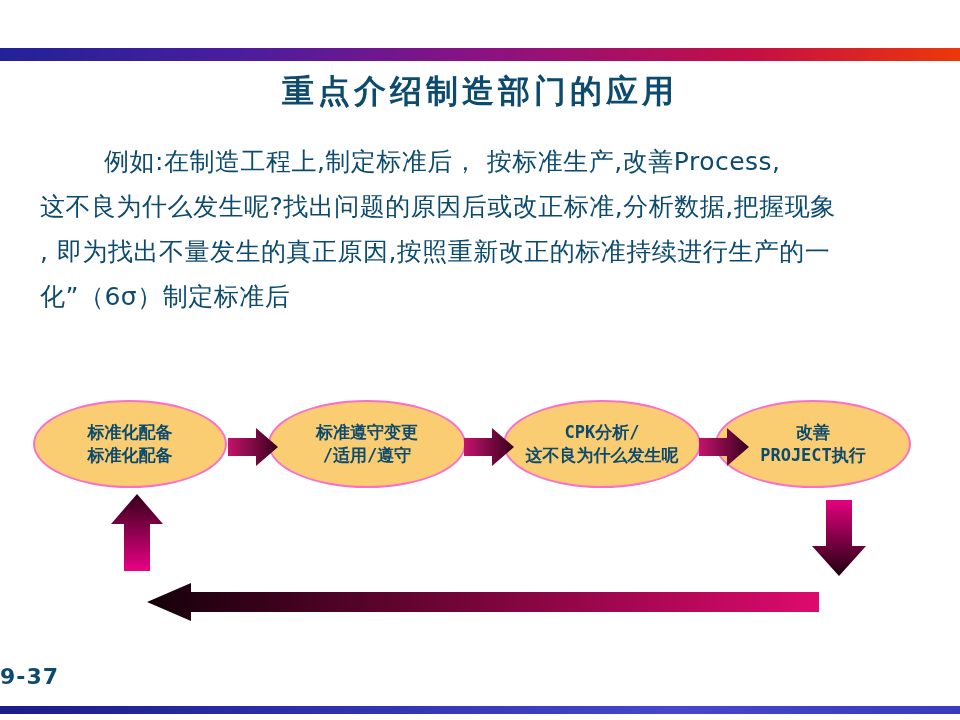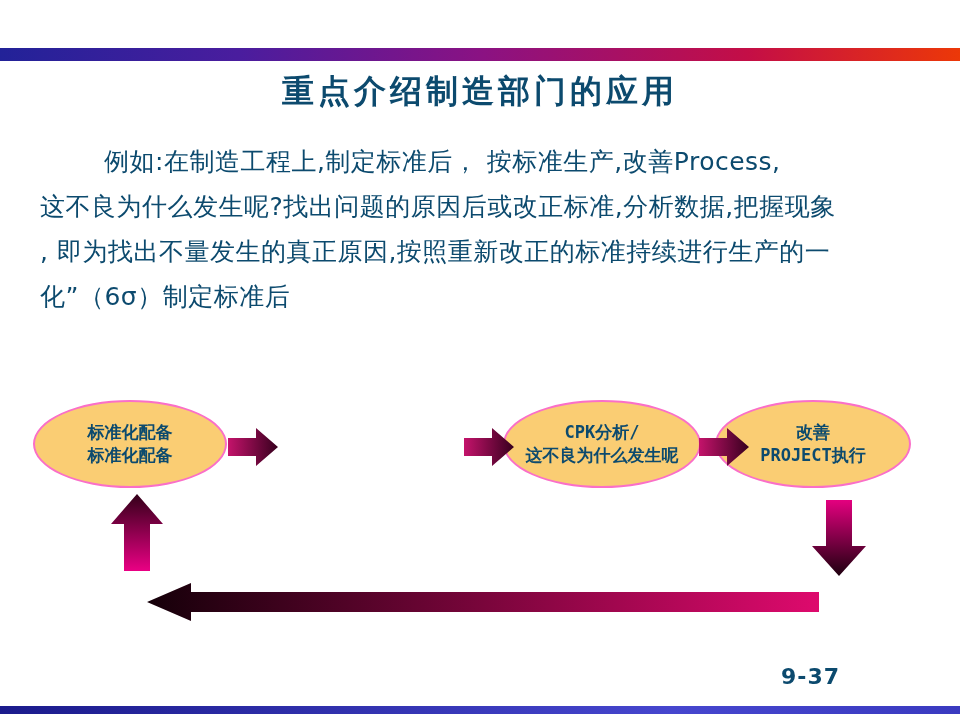--- a/index.html
+++ b/index.html
@@ -47,21 +47,21 @@
   .n4{left:715px;width:196px;align-items:center;}
   .arrow{position:absolute;}
   .c1{left:228px;top:427px;}
   .c2{left:464px;top:427px;}
   .c3{left:699px;top:427px;}
   .a-up{left:111px;top:494px;}
   .a-down{left:812px;top:500px;}
   .a-long{left:147px;top:582px;}
   .page-number{
     position:absolute;left:0;top:664px;width:840px;
-    text-align:right;
+    text-align:left;
     font-size:22px;font-weight:bold;letter-spacing:1px;
   }
 </style>
 </head>
 <body>
 
 <div class="slide">
 
   <svg width="0" height="0" style="position:absolute">
     <defs>
@@ -92,20 +92,24 @@
     <div class="pline indent">例如:在制造工程上,制定标准后， 按标准生产,改善Process,</div>
     <div class="pline">这不良为什么发生呢?找出问题的原因后或改正标准,分析数据,把握现象</div>
     <div class="pline">, 即为找出不量发生的真正原因,按照重新改正的标准持续进行生产的一</div>
     <div class="pline">化”（6σ）制定标准后</div>
   </div>
 
   <div class="node n1">
     <div>标准化配备</div>
     <div>标准化配备</div>
   </div>
+  <div class="node n2">
+    <div>标准遵守变更</div>
+    <div>/适用/遵守</div>
+  </div>
   <div class="node n3">
     <div>CPK分析/</div>
     <div>这不良为什么发生呢</div>
   </div>
   <div class="node n4">
     <div>改善</div>
     <div>PROJECT执行</div>
   </div>
 
   <svg class="arrow c1" width="50" height="40">

